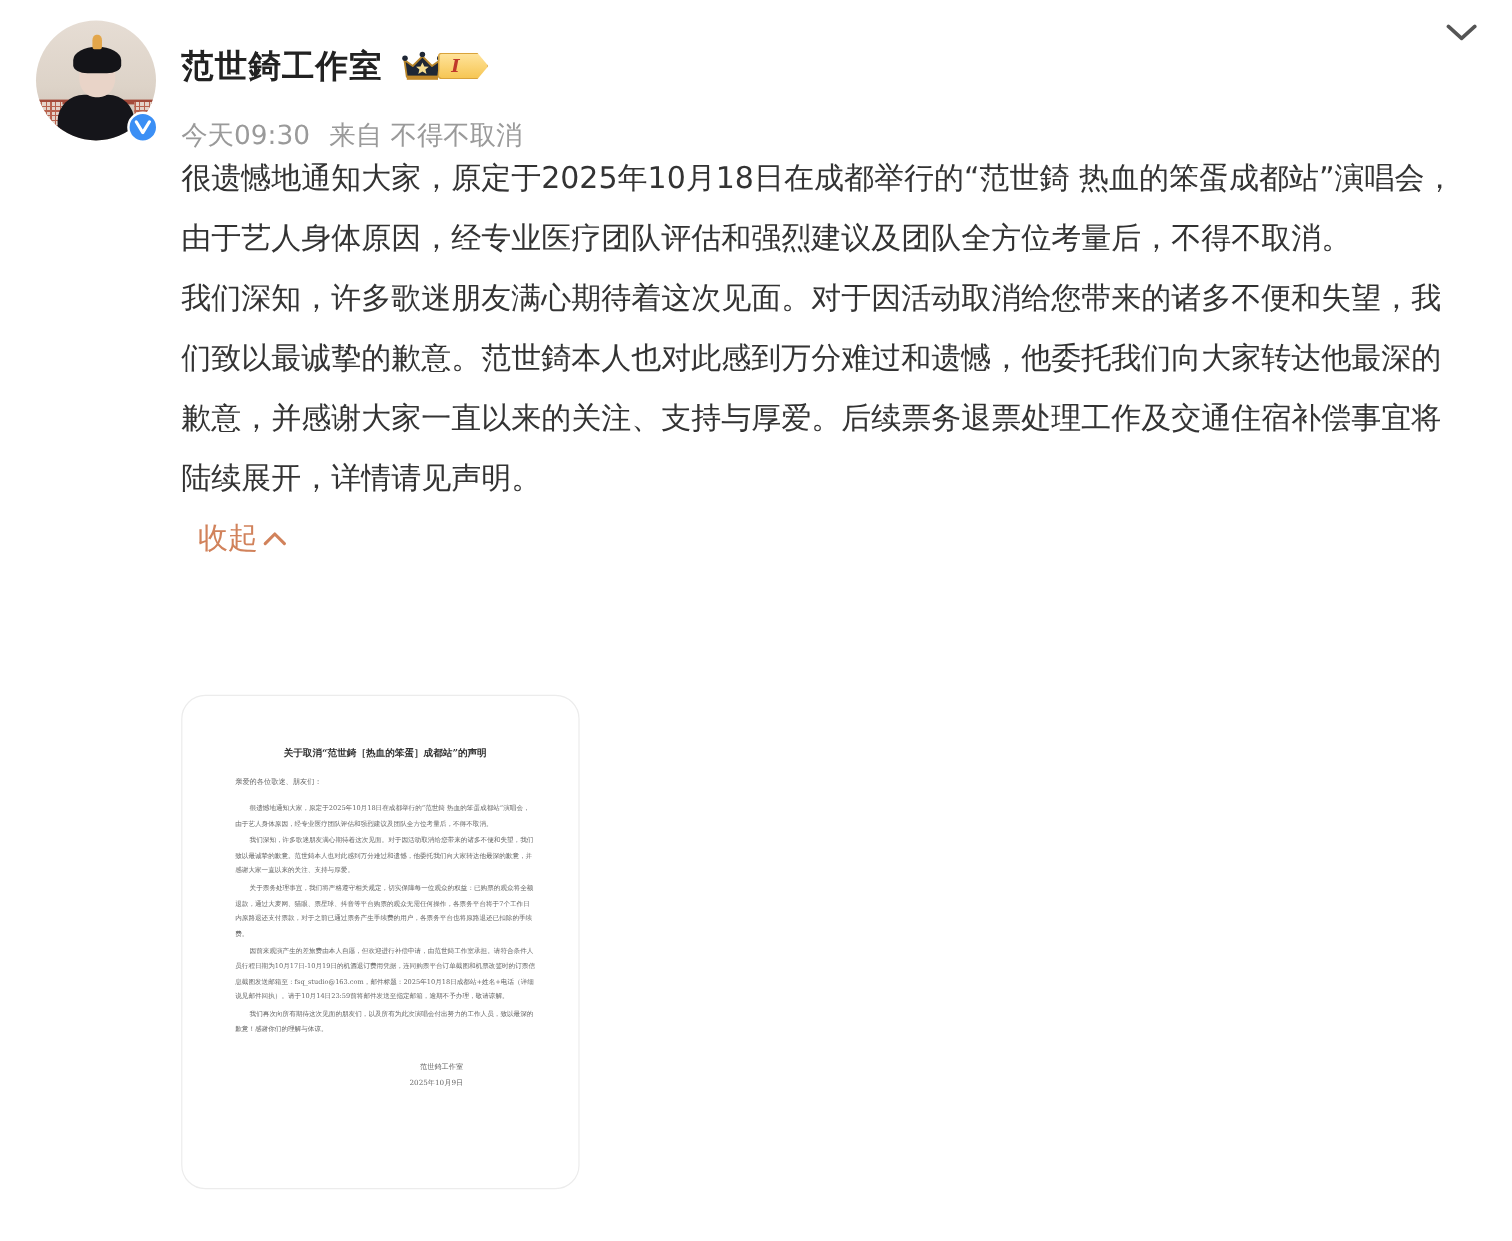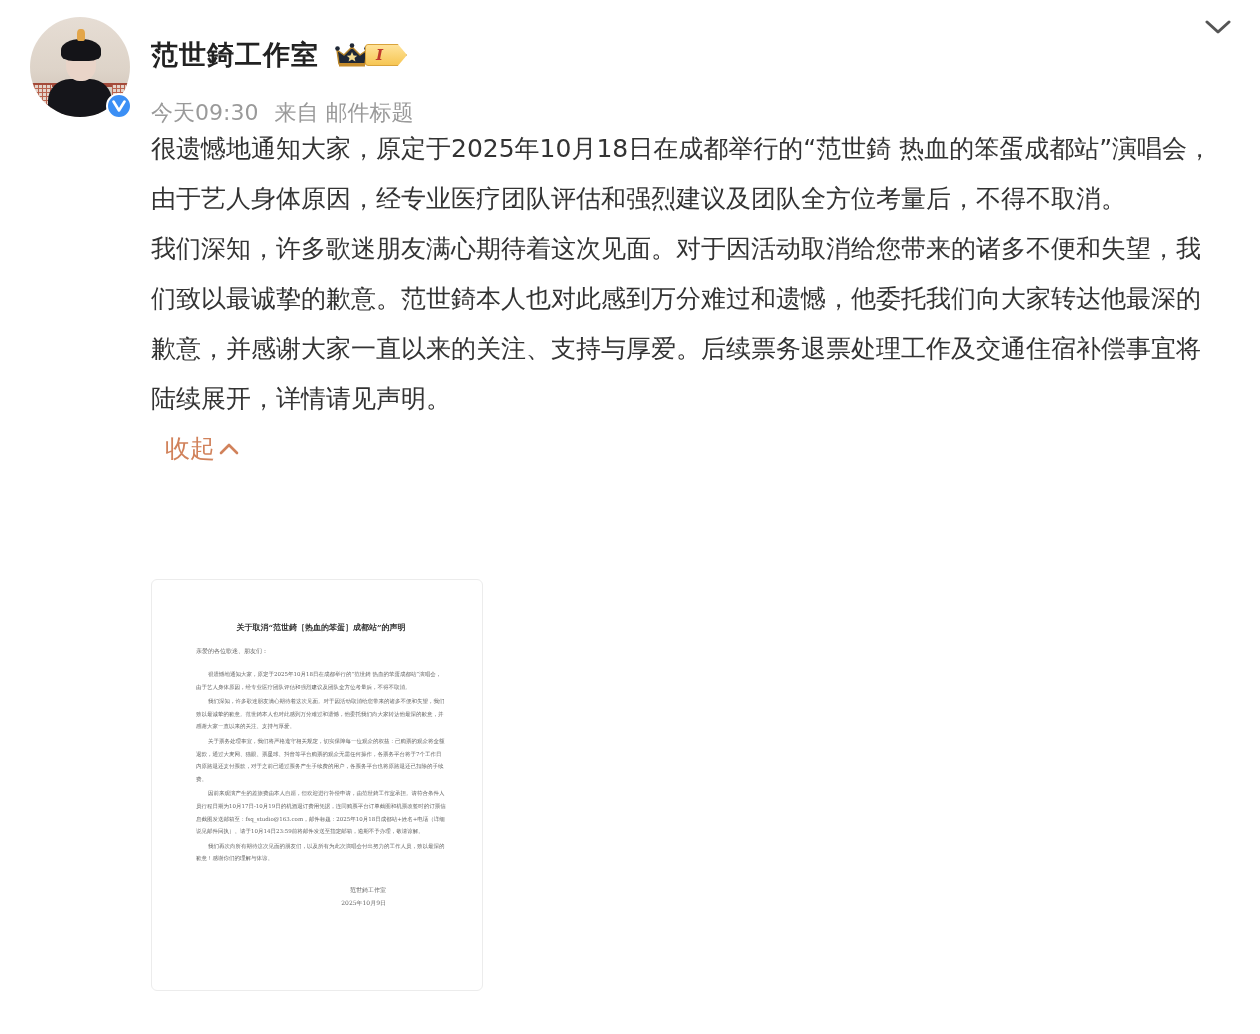--- a/index.html
+++ b/index.html
@@ -46,21 +46,21 @@
     .chevron-btn { position: absolute; left: 1200px; top: 12px; width: 36px; height: 30px; display: flex; align-items: center; justify-content: center; cursor: pointer; }
 
     
     .content { position: absolute; left: 151px; top: 124px; width: 1070px; font-size: 25px; line-height: 50px; color: #333333; }
     .content p { margin: 0; }
     .collapse-link { color: #d1825b; cursor: pointer; margin-left: 14px; display: inline-flex; align-items: center; gap: 4px; }
 
     
     .image-card {
       position: absolute; left: 151px; top: 579px; width: 332px; height: 412px;
-      border: 1px solid #ececec; border-radius: 6px; background: #ffffff; overflow: hidden; cursor: pointer; padding-left: 18px;
+      border: 1px solid #ececec; border-radius: 20px; background: #ffffff; overflow: hidden; cursor: pointer; padding-left: 18px;
     }
     .doc { position: absolute; left: 44px; top: 42px; width: 250px; font-family: "DejaVu Serif", serif; color: #444; }
     .doc-title { font-size: 8px; font-weight: bold; text-align: center; color: #333; margin-bottom: 14px; }
     .doc-salute { font-size: 6px; color: #666; margin-bottom: 12px; }
     .doc-para { font-size: 5.5px; line-height: 12.6px; color: #666; text-indent: 12px; margin-bottom: 2px; word-break: break-all; }
     .doc-sign { font-size: 6px; color: #666; text-align: right; padding-right: 60px; line-height: 13px; margin-top: 18px; }
   </style>
 </head>
 <body>
 
@@ -97,21 +97,21 @@
         </svg>
       </div>
       <div class="level-tag">
         <span>I</span>
       </div>
     </div>
   </div>
 
   <div class="meta-row">
     <span>今天09:30</span>
-    <span><span>来自</span> <span>邮件标题</span></span>
+    <span><span>来自</span> <span>不得不取消</span></span>
   </div>
 
   <div class="chevron-btn">
     <svg width="26" height="16" viewBox="0 0 26 16">
         <path d="M2 3 L13 13 L24 3" fill="none" stroke="#555" stroke-width="3" stroke-linecap="round" stroke-linejoin="round"></path>
       </svg>
   </div>
 
   <div class="content">
     <p>很遗憾地通知大家，原定于2025年10月18日在成都举行的“范世錡 热血的笨蛋成都站”演唱会，由于艺人身体原因，经专业医疗团队评估和强烈建议及团队全方位考量后，不得不取消。</p>

